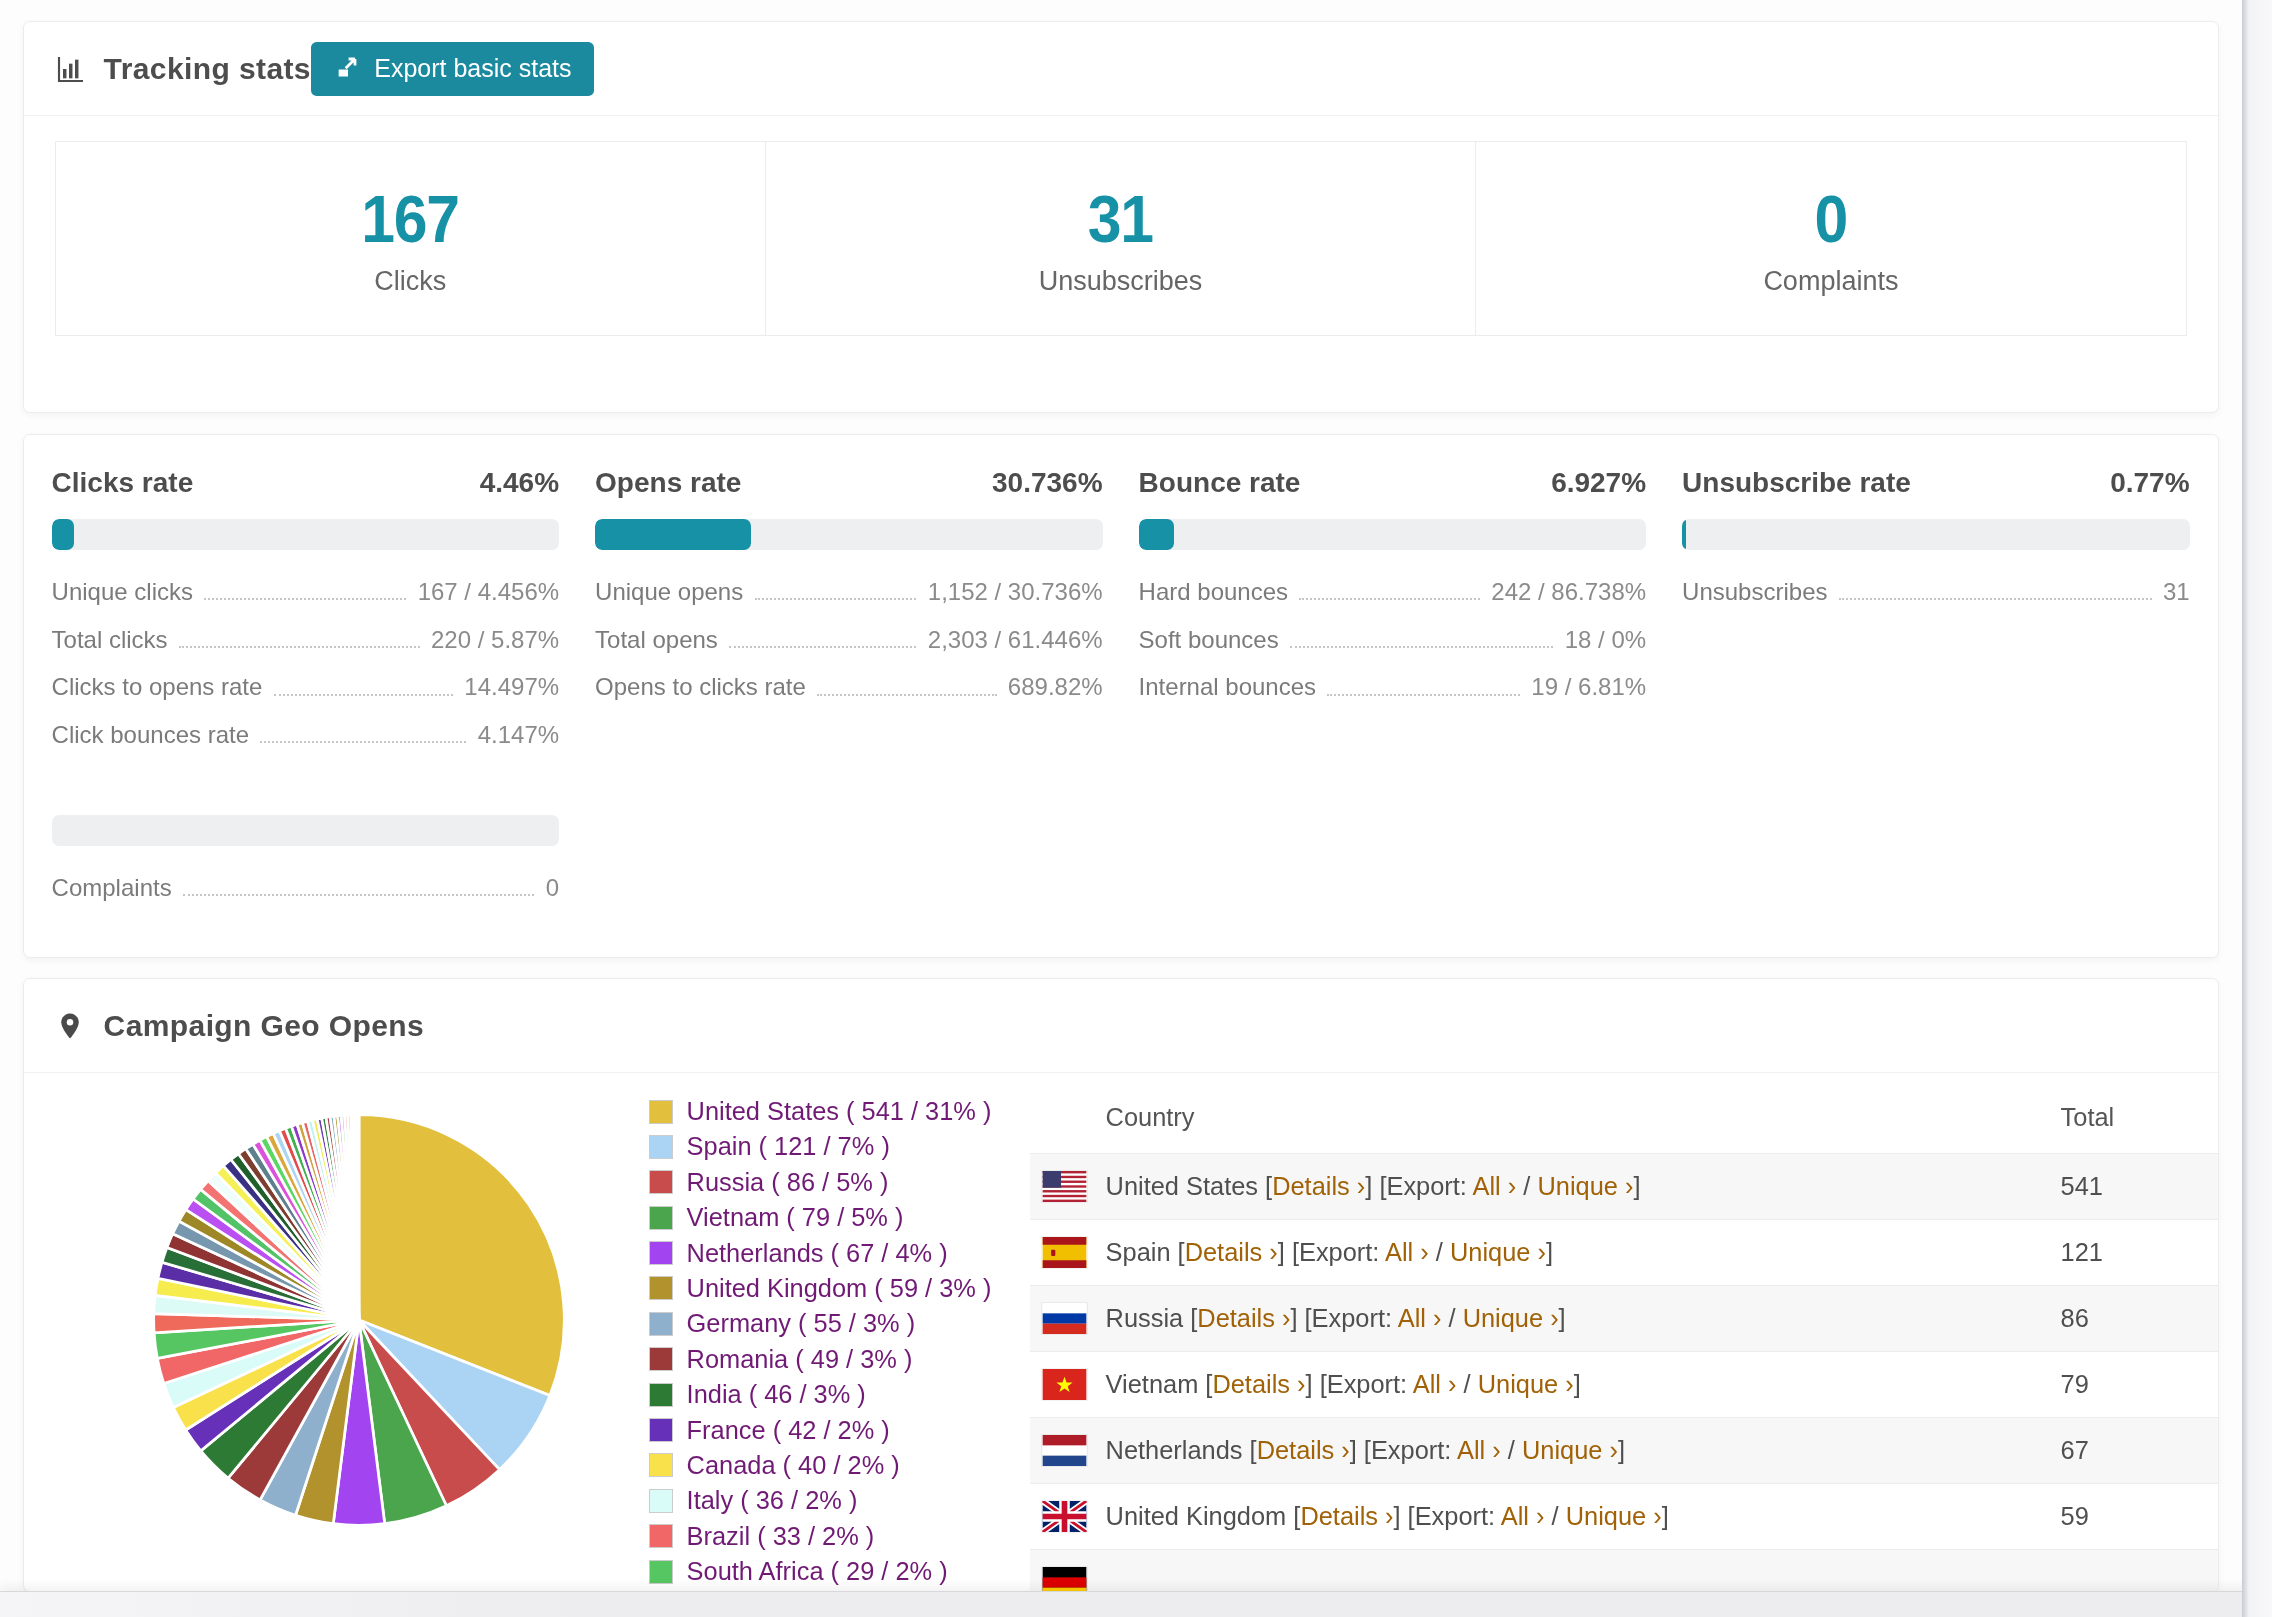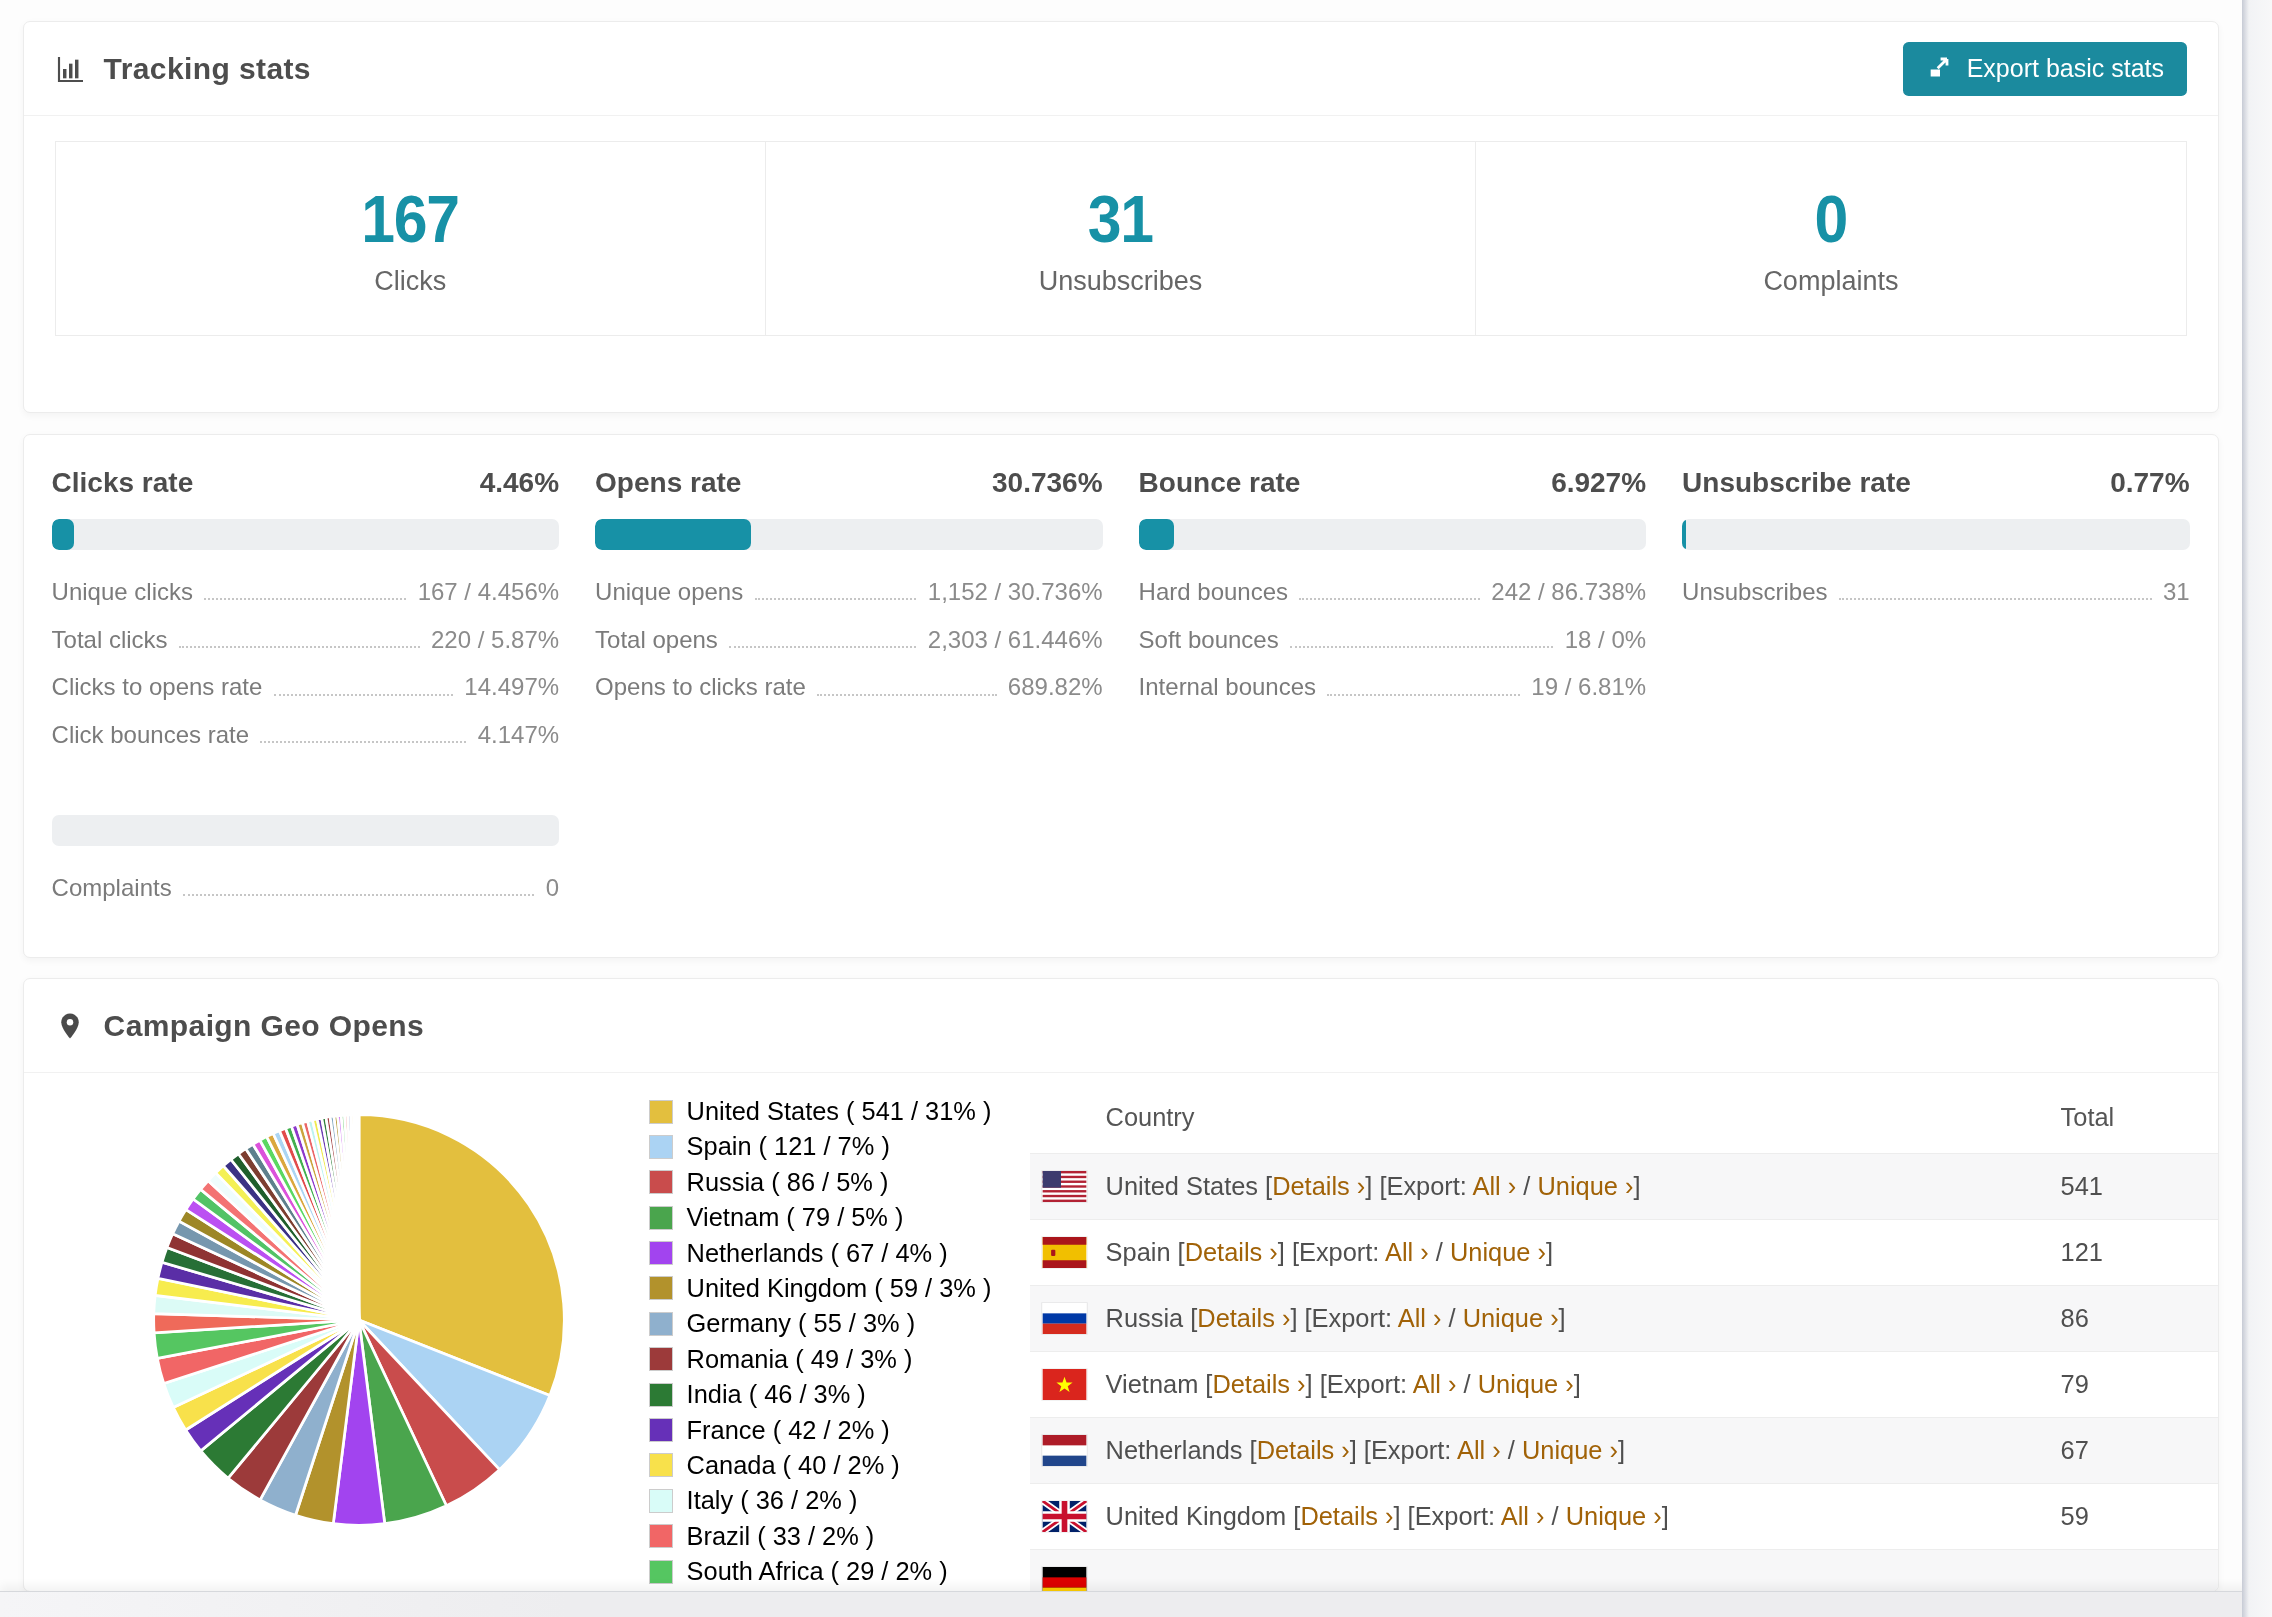--- a/index.html
+++ b/index.html
@@ -7,21 +7,21 @@
               font-family:"Liberation Sans", sans-serif; color:#4d4d4d; }
   .page { position:absolute; inset:0; }
 
   .card { position:absolute; left:22.6px; width:2196px; background:#fff;
           border:1.4px solid #ececec; border-radius:7px;
           box-shadow:0 2.8px 7px rgba(0,0,0,.04); }
   #card-tracking { top:21px;  height:392px; }
   #card-rates    { top:434px; height:524px; }
   #card-geo      { top:978px; height:614px; overflow:hidden; }
 
-  .card-header { display:flex; align-items:center; justify-content:space-between;
+  .card-header { display:flex; align-items:center; 
                  padding:0 31px; height:94px; border-bottom:1.4px solid #f1f1f1; }
   .header-left { display:flex; align-items:center; gap:17px; }
   .header-title { font-size:30px; color:#4d4d4d; letter-spacing:0.4px; }
   .hicon { width:32px; height:32px; display:block; }
 
   .export-btn { display:flex; align-items:center; gap:12.7px; background:#1b8a9e;
                 color:#fff; border:none; border-radius:5.6px; height:54px;
                 padding:0 22.6px; font-size:25px; cursor:pointer;
                 font-family:"Liberation Sans", sans-serif; }
   .export-btn svg { width:28px; height:28px; }
@@ -46,21 +46,21 @@
   .rate-row .leader { flex:1; border-bottom:2.1px dotted #c6c6c6; margin:0 11.3px 5px; }
   .rate-row .val { color:#8b8b8b; line-height:1.1; white-space:nowrap; }
 
   .geo-content { display:flex; align-items:flex-start; padding-left:31px; }
   .pie-wrap { margin:21px 0 0 85px; width:438px; flex:none; }
   .pie-wrap svg { width:438px; height:452px; display:block; }
   .pie-slice { stroke:#fff; stroke-width:4; }
 
   .legend { list-style:none; margin:24px 0 0 71px; width:381px; flex:none; }
   .legend li { display:flex; align-items:center; gap:14px; margin-bottom:6.4px;
-               font-size:25.4px; color:#000000; white-space:nowrap; }
+               font-size:25.4px; color:#701a75; white-space:nowrap; }
   .swatch { width:24px; height:24px; border:1.4px solid #ccc; flex:none; }
 
   .table-wrap { flex:1; margin-top:11.3px; }
   table { width:100%; border-collapse:collapse; font-size:25.4px; }
   thead th { text-align:left; font-weight:normal; color:#555; padding:18.4px 0 21px; }
   tbody td { padding:17px 0; border-top:1.4px solid #ededed; color:#4f4f4f; }
   tr.alt td { background:#f7f7f8; }
   .flag-col { width:76px; }
   td.flag-cell { padding-left:12.7px; }
   .flag { width:45px; height:31px; display:block; box-shadow:0 0 0 0.7px rgba(0,0,0,.08); }

